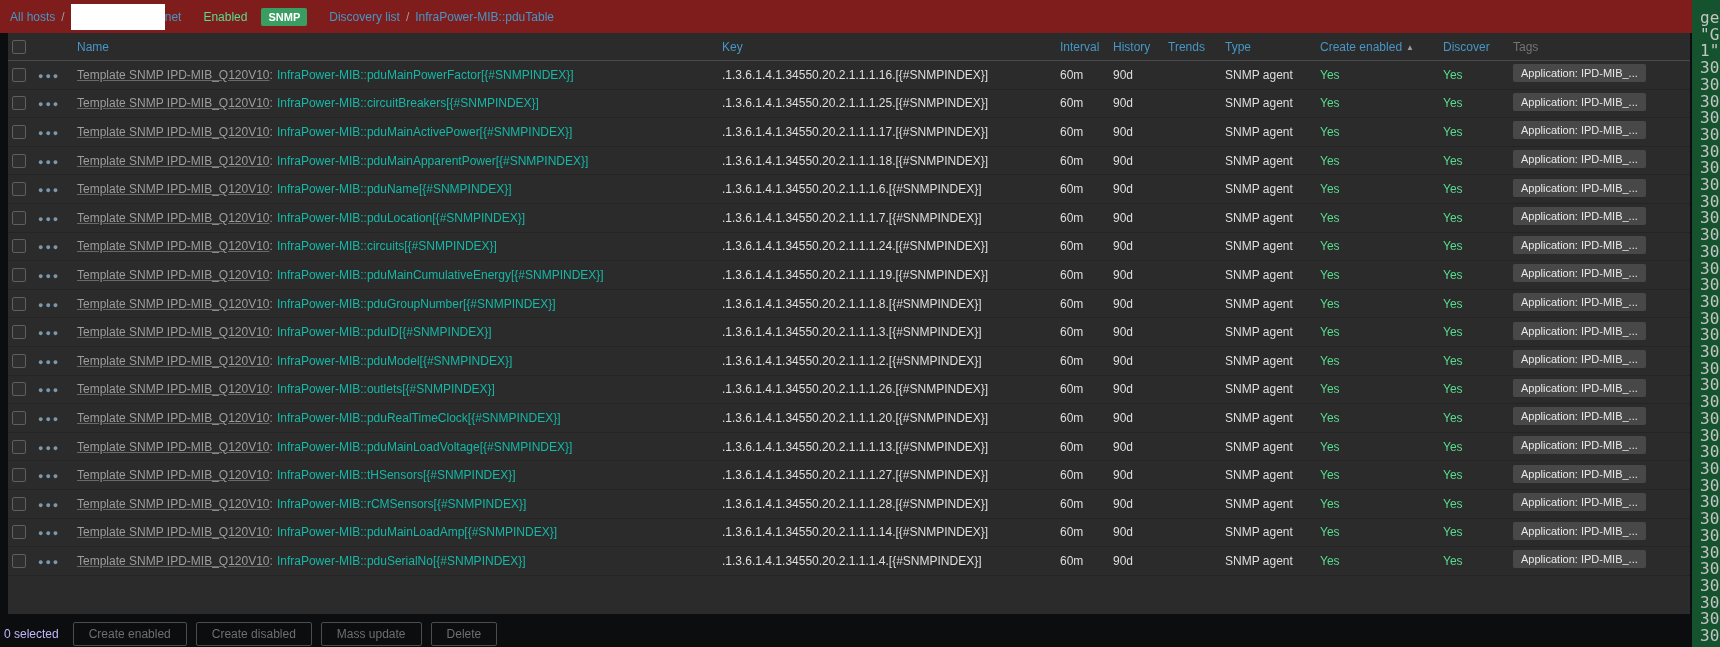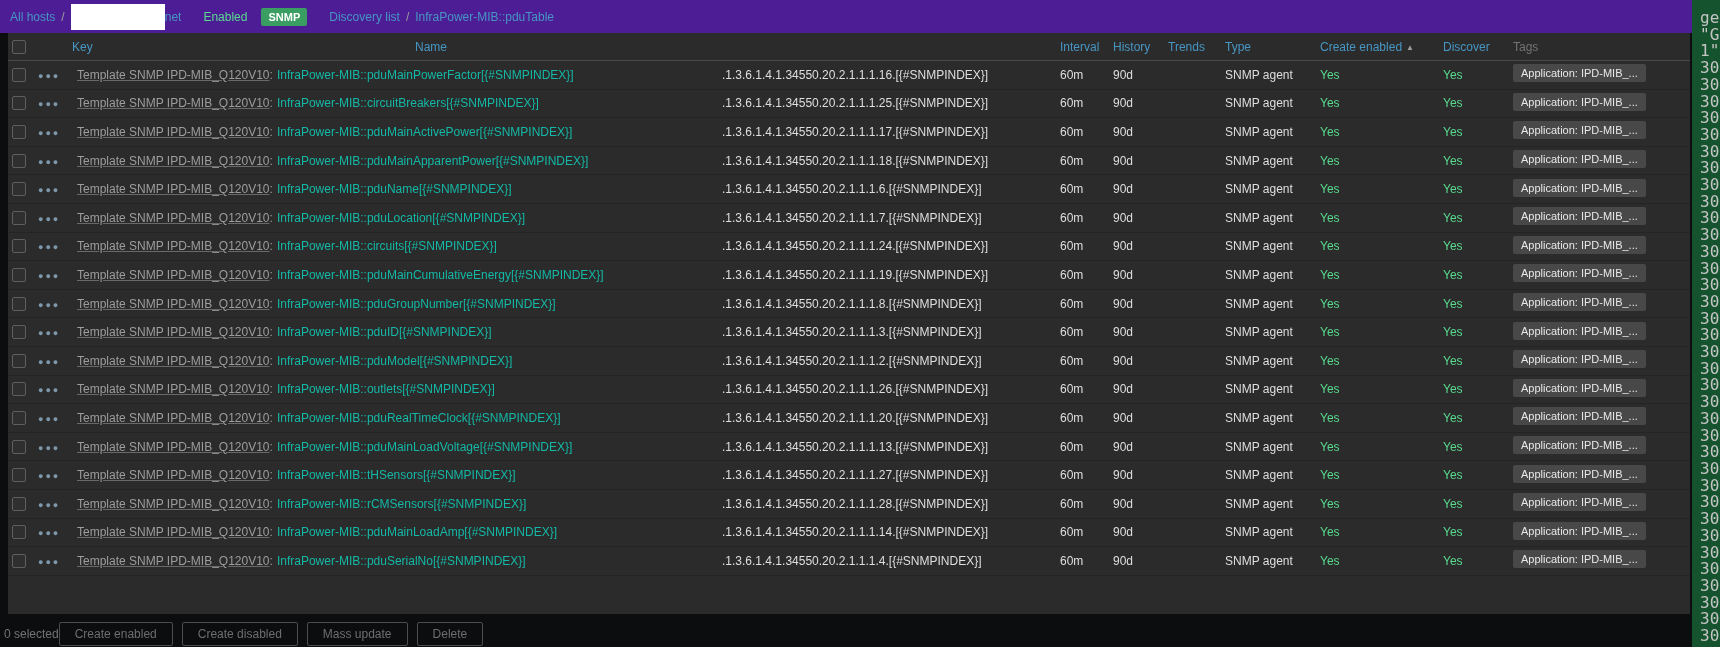--- a/index.html
+++ b/index.html
@@ -11,21 +11,21 @@
     color: #dfdfdf;
     overflow: hidden;
     position: relative;
   }
   a { text-decoration: none; cursor: pointer; }
 
   
   .nav {
     position: absolute; left: 0; top: 0; width: 1692px; height: 33px;
     display: flex; align-items: center; padding-left: 10px;
-    background: #4c1d95; white-space: nowrap;
+    background: #7f1d1d; white-space: nowrap;
   }
   .nav .crumb-link { color: #4796c4; }
   .nav .sep { color: #9d9d9d; margin: 0 6px; }
   .redacted { display: inline-block; width: 94px; height: 26px; background: #ffffff; vertical-align: middle; }
   .host-suffix { color: #4796c4; margin-right: 22px; }
   .status-enabled { color: #59db8f; margin-right: 14px; }
   .snmp-badge {
     background: #3a9e62; color: #ffffff; font-weight: bold; font-size: 11px;
     padding: 3px 7px; border-radius: 2px; margin-right: 22px;
   }
@@ -78,21 +78,21 @@
   .tfoot {
     height: 37px; display: flex; align-items: center; justify-content: flex-end;
     padding-right: 12px; color: #737373;
   }
 
   
   .action-bar {
     position: absolute; left: 0; top: 620px; width: 1692px; height: 27px;
     display: flex; align-items: center; padding-left: 4px; background: #0c0d0e;
   }
-  .selected-count { color: #737373; }
+  .selected-count { color: #c4b5fd; margin-right: 14px; }
   .abtn {
     background: transparent; border: 1px solid #4c4c4c; color: #6e6e6e;
     font-family: "Liberation Sans", sans-serif; font-size: 12px;
     height: 24px; padding: 0 15px; margin-right: 9px; border-radius: 2px; cursor: default;
   }
 
   
   .terminal {
     position: absolute; left: 1692px; top: 0; width: 28px; height: 647px;
     background: #14532d; color: #c4c4c4;
@@ -115,22 +115,22 @@
   <span class="sep">/</span>
   <a class="crumb-link" style="margin-right:24px;">InfraPower-MIB::pduTable</a>
 </div>
 
 <div class="panel">
   <div class="thead">
     <div class="cell c-check">
         <input type="checkbox" style="">
       </div>
     <div class="cell c-menu"></div>
+    <div class="cell c-name"><a class="hlink">Name</a></div>
     <div class="cell c-key"><a class="hlink">Key</a></div>
-    <div class="cell c-name"><a class="hlink">Name</a></div>
     <div class="cell c-int"><a class="hlink">Interval</a></div>
     <div class="cell c-hist"><a class="hlink">History</a></div>
     <div class="cell c-trend"><a class="hlink">Trends</a></div>
     <div class="cell c-type"><a class="hlink">Type</a></div>
     <div class="cell c-create">
       <a class="hlink"><span>Create enabled</span><span class="sort-arrow">▲</span></a>
     </div>
     <div class="cell c-disc"><a class="hlink">Discover</a></div>
     <div class="cell c-tags"><span class="hplain">Tags</span></div>
   </div>

